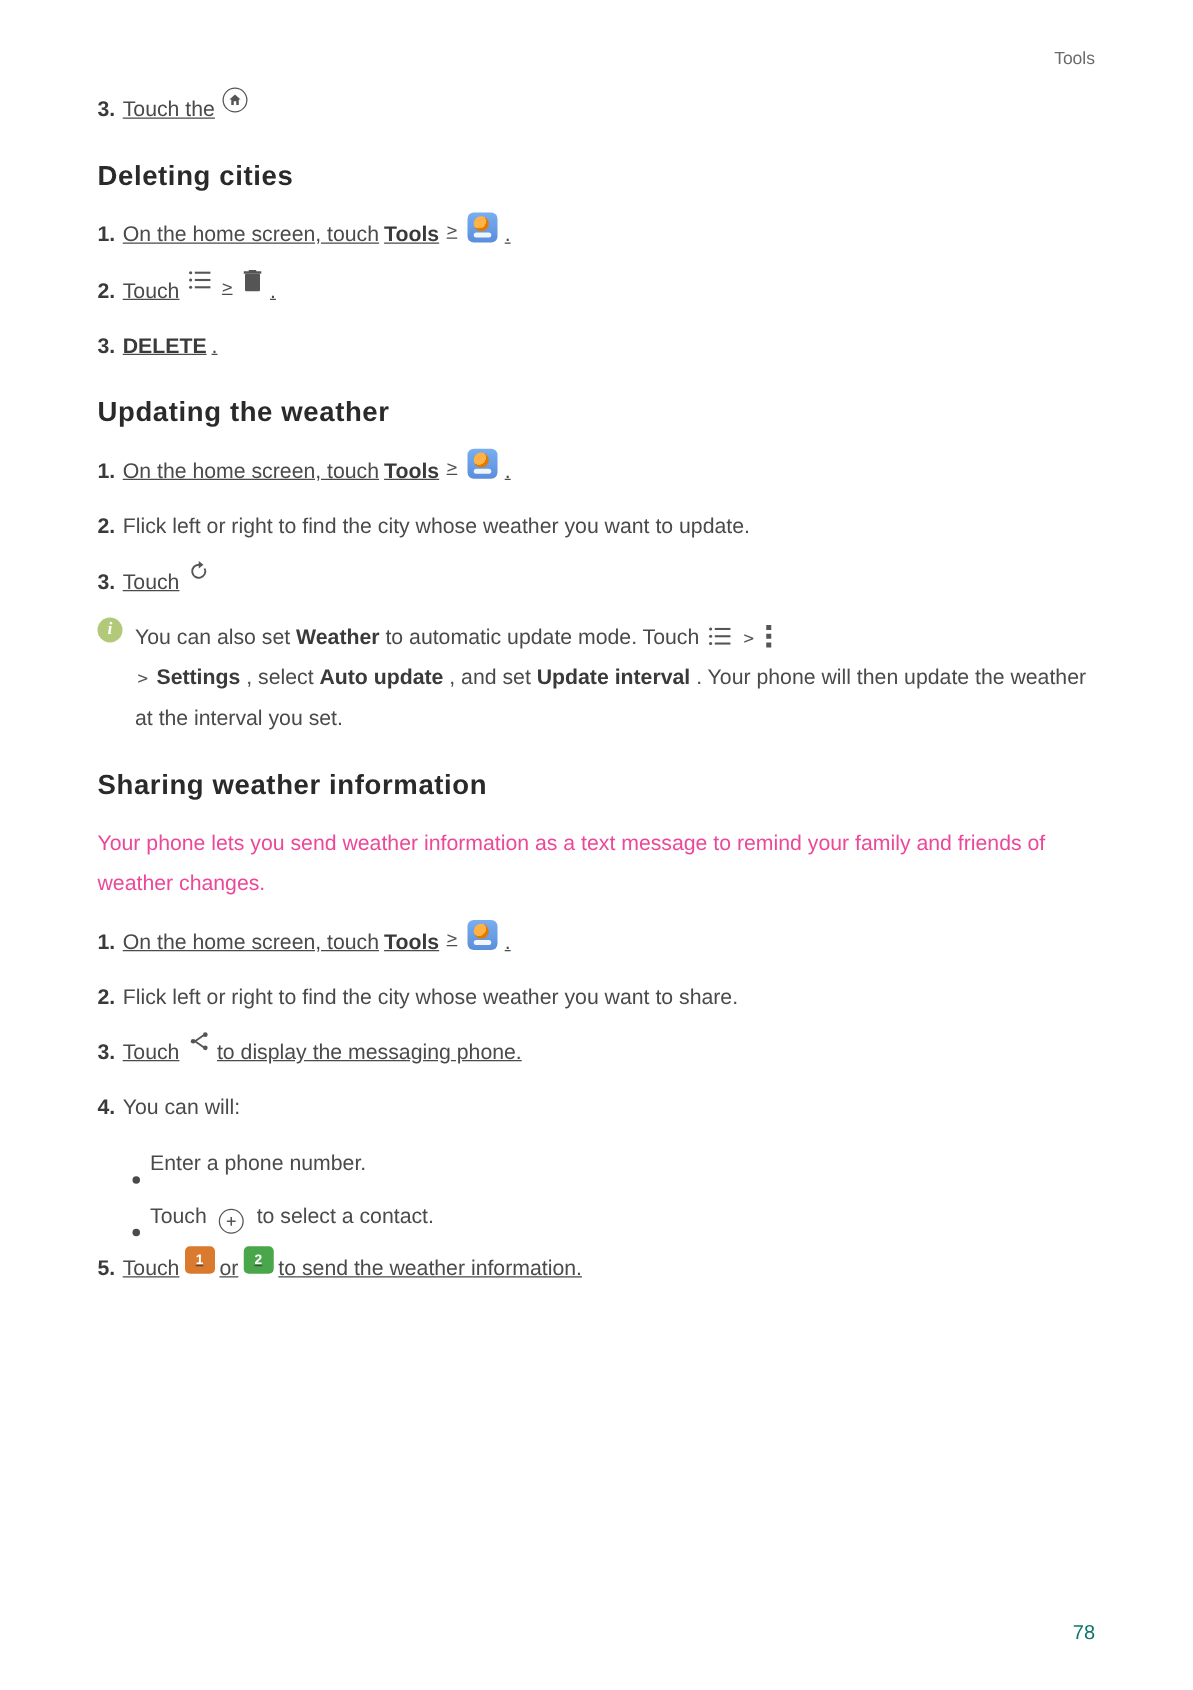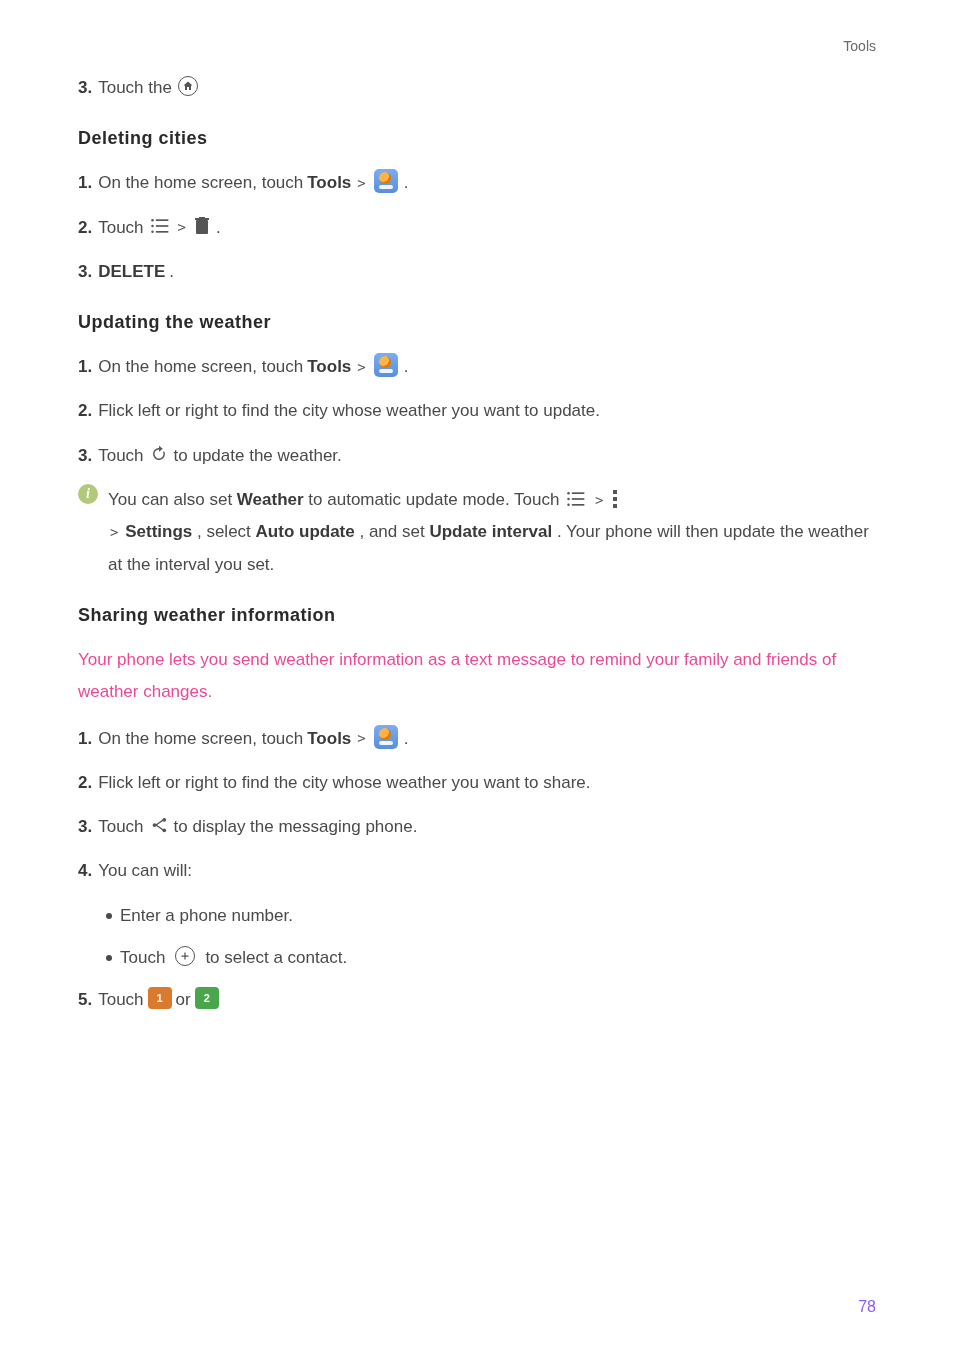--- a/index.html
+++ b/index.html
@@ -32,25 +32,26 @@
     flex-wrap: wrap;
   }
   .step-num {
     font-weight: 700;
     color: #3a3a3a;
     margin-right: 6px;
   }
   .step-content {
     display: inline-flex;
     flex-wrap: wrap;
-    align-items: center;
+    align-items: flex-start;
     gap: 4px;
+    text-decoration: underline;
   }
   h2 {
-    font-size: 18px;
+    font-size: 22px;
     font-weight: 700;
     color: #2a2a2a;
     margin-top: 24px;
     margin-bottom: 18px;
     letter-spacing: 0.5px;
   }
   .bold {
     font-weight: 700;
     color: #3a3a3a;
   }
@@ -133,21 +134,21 @@
     color: #4a4a4a;
   }
   .para {
     font-size: 17px;
     line-height: 1.9;
     color: #ec4899;
     margin-bottom: 14px;
   }
   .bullet-line {
     display: flex;
-    align-items: center;
+    align-items: flex-end;
     gap: 8px;
     margin-left: 28px;
     font-size: 17px;
     line-height: 1.9;
     margin-bottom: 10px;
   }
   .bullet-dot {
     width: 6px; height: 6px;
     background: #4a4a4a;
     border-radius: 50%;
@@ -165,21 +166,21 @@
     position: relative;
     top: -2px;
   }
   .sim1 { background: #d97a2e; }
   .sim2 { background: #4aa64a; }
   .page-num {
     position: absolute;
     bottom: 36px;
     right: 78px;
     font-size: 16px;
-    color: #8b5cf6;
+    color: #0f766e;
   }
   .gt { font-family: monospace; font-size: 14px; color:#555; padding:0 2px;}
 </style>
 </head>
 <body>
 
 <div class="page">
   <div class="header-label">Tools</div>
 
   <div class="step-line">
@@ -265,21 +266,20 @@
 
   <div class="step-line">
     <span class="step-num">3.</span>
     <span class="step-content">
       <span>Touch </span>
       <span class="inline-icon refresh-icon">
         <svg viewBox="0 0 24 24">
             <path fill="#555" d="M12 4a8 8 0 1 0 7.4 5h-2.2A6 6 0 1 1 12 6v3l5-4-5-4v3z"></path>
           </svg>
       </span>
-      <span> to update the weather.</span>
     </span>
   </div>
 
   <div class="info-block">
     <span class="info-circle">
         <span class="info-i">i</span>
       </span>
     <div class="info-text">
       <span>You can also set </span>
       <span class="bold">Weather</span>
@@ -374,18 +374,19 @@
     <span> to select a contact.</span>
   </div>
 
   <div class="step-line">
     <span class="step-num">5.</span>
     <span class="step-content">
       <span>Touch </span>
       <span class="sim-badge sim1">1</span>
       <span> or </span>
       <span class="sim-badge sim2">2</span>
+      <span> to send the weather information.</span>
     </span>
   </div>
 
 </div>
 
 <div class="page-num">78</div>
 
 </body></html>

